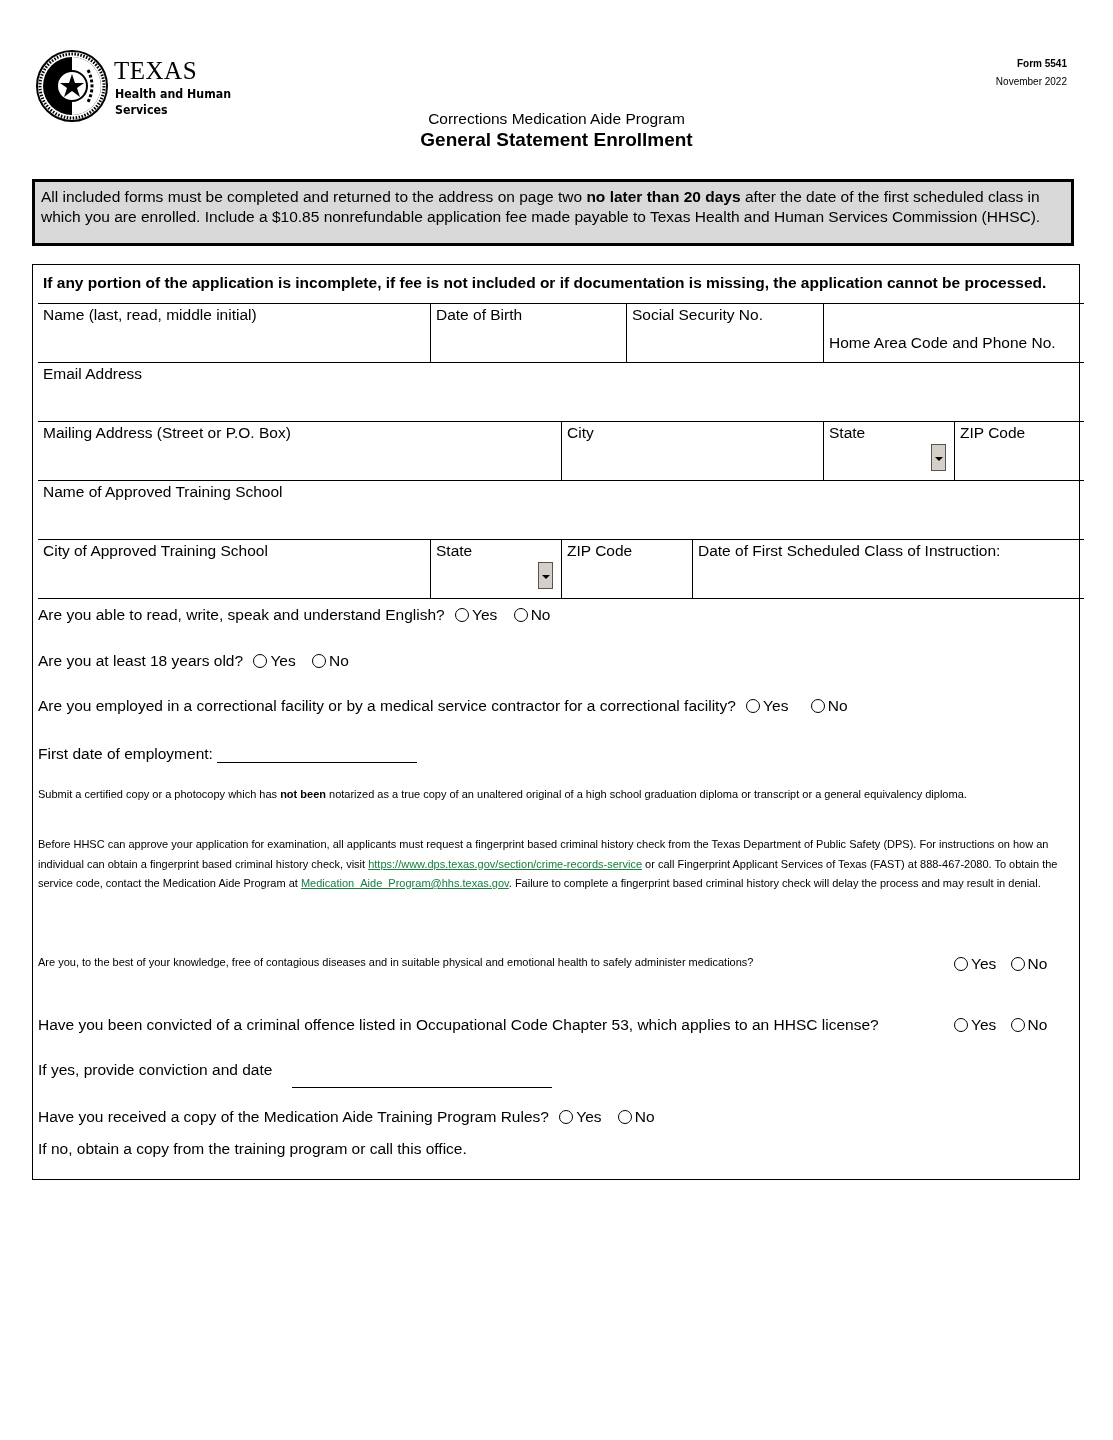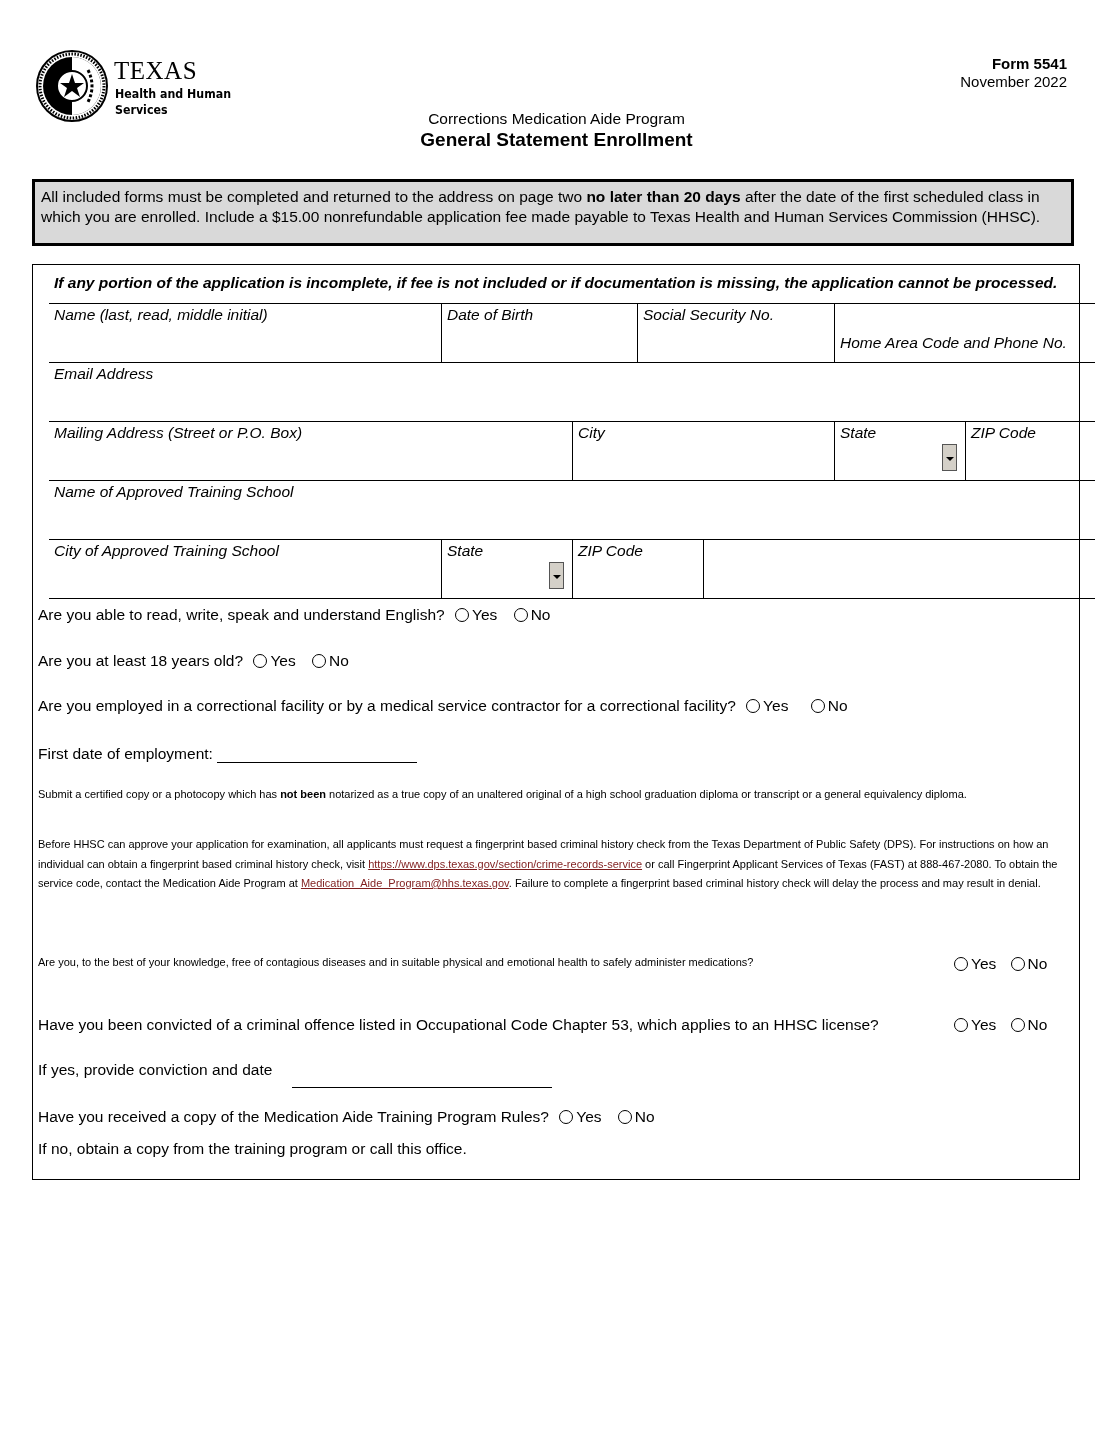--- a/index.html
+++ b/index.html
@@ -2,36 +2,36 @@
 <html><head>
 <meta charset="utf-8">
 <style>
   html, body { margin:0; padding:0; background:#ffffff; }
   body { width:1113px; height:1440px; position:relative; font-family:"Liberation Sans", sans-serif; color:#000; font-size:16px; }
   .abs { position:absolute; }
   #logo { left:34px; top:48px; width:200px; height:78px; }
   #logo .seal { position:absolute; left:2px; top:2px; width:72px; height:72px; }
   #logo .tx { position:absolute; left:80px; top:10px; font-family:"Liberation Serif", serif; font-size:25px; letter-spacing:0.5px; line-height:25px; }
   #logo .hhs { position:absolute; left:81px; top:38px; font-family:"DejaVu Sans", sans-serif; font-weight:bold; font-size:13px; line-height:16px; transform:scaleX(0.85); transform-origin:left top; white-space:nowrap; }
-  #formno { right:46px; top:55px; text-align:right; font-size:15px; line-height:18px; }
+  #formno { right:46px; top:55px; text-align:right; font-size:10px; line-height:18px; }
   #formno .n { font-weight:bold; }
   #subtitle { left:0; width:1113px; top:110px; text-align:center; font-size:15.5px; }
   #title { left:0; width:1113px; top:129px; text-align:center; font-size:19px; font-weight:bold; }
   #notice { left:32px; top:179px; width:1042px; height:67px; border:3px solid #000; background:#d9d9d9; padding:5px 6px; box-sizing:border-box; font-size:15.5px; line-height:19.5px; }
   #main { left:32px; top:264px; width:1048px; height:916px; border:1px solid #000; box-sizing:border-box; }
-  .row { position:absolute; left:16px; width:1046px; border-bottom:1px solid #000; box-sizing:border-box;font-style:italic; }
+  .row { position:absolute; left:5px; width:1046px; border-bottom:1px solid #000; box-sizing:border-box; }
   .cell { position:absolute; top:0; height:100%; border-right:1px solid #000; box-sizing:border-box; padding:2px 5px; font-size:15.5px; }
   .cell.last { border-right:none; }
   .dd { position:absolute; width:15px; height:27px; background:#d4d0c8; border:1px solid #555; box-sizing:border-box; }
   .dd::after { content:""; position:absolute; left:3px; top:12px; border-left:4px solid transparent; border-right:4px solid transparent; border-top:4px solid #000; }
   .q { position:absolute; left:5px; font-size:15.5px; white-space:nowrap; }
   .radio { display:inline-block; width:14px; height:14px; border:1px solid #000; border-radius:50%; vertical-align:-2px; margin-right:3px; box-sizing:border-box; background:#fff; cursor:pointer; }
   .opt { display:inline-block; }
   .para { position:absolute; left:5px; width:1036px; font-size:11px; line-height:19.5px; }
-  a { color:#7f1d1d; text-decoration:underline; }
+  a { color:#15803d; text-decoration:underline; }
   .uline { display:inline-block; border-bottom:1px solid #000; vertical-align:bottom; }
 </style>
 </head>
 <body>
 
 <div id="logo" class="abs">
   <svg class="seal" viewBox="0 0 72 72">
     <circle cx="36" cy="36" r="35" fill="#fff" stroke="#000" stroke-width="2"></circle>
     <circle cx="36" cy="36" r="32" fill="none" stroke="#000" stroke-width="3" stroke-dasharray="1.5 1.5"></circle>
     <circle cx="36" cy="36" r="29" fill="#000"></circle>
@@ -49,21 +49,21 @@
 
 <div id="formno" class="abs">
   <div class="n">Form 5541</div>
   <div>November 2022</div>
 </div>
 
 <div id="subtitle" class="abs">Corrections Medication Aide Program</div>
 <div id="title" class="abs">General Statement Enrollment</div>
 
 <div id="notice" class="abs">
-  <span>All included forms must be completed and returned to the address on page two </span><b>no later than 20 days</b><span> after the date of the first scheduled class in which you are enrolled. Include a $15.00 nonrefundable application fee made payable to Texas Health and Human Services Commission (HHSC).</span>
+  <span>All included forms must be completed and returned to the address on page two </span><b>no later than 20 days</b><span> after the date of the first scheduled class in which you are enrolled. Include a $10.85 nonrefundable application fee made payable to Texas Health and Human Services Commission (HHSC).</span>
 </div>
 
 <div id="main" class="abs">
   <div class="row" style="top:0;height:39px;">
     <div class="cell last" style="left:0;width:1046px;font-weight:bold;padding-top:9px;">If any portion of the application is incomplete, if fee is not included or if documentation is missing, the application cannot be processed.</div>
   </div>
 
   <div class="row" style="top:39px;height:59px;">
     <div class="cell" style="left:0;width:393px;"><span>Name (last, read, middle initial)</span></div>
     <div class="cell" style="left:393px;width:196px;"><span>Date of Birth</span></div>
@@ -89,20 +89,21 @@
     <div class="cell last" style="left:0;width:1046px;"><span>Name of Approved Training School</span></div>
   </div>
 
   <div class="row" style="top:275px;height:59px;">
     <div class="cell" style="left:0;width:393px;"><span>City of Approved Training School</span></div>
     <div class="cell" style="left:393px;width:131px;">
       <span>State</span>
       <div class="dd" style="left:107px;top:22px;"></div>
     </div>
     <div class="cell" style="left:524px;width:131px;"><span>ZIP Code</span></div>
+    <div class="cell last" style="left:655px;width:391px;"><span>Date of First Scheduled Class of Instruction:</span></div>
   </div>
 
   <div class="q" style="top:341px;">
     <span>Are you able to read, write, speak and understand English?</span>
     <span class="opt" style="margin-left:6px;"><span class="radio"></span><span>Yes</span></span>
     <span class="opt" style="margin-left:12px;"><span class="radio"></span><span>No</span></span>
   </div>
 
   <div class="q" style="top:387px;">
     <span>Are you at least 18 years old?</span>

